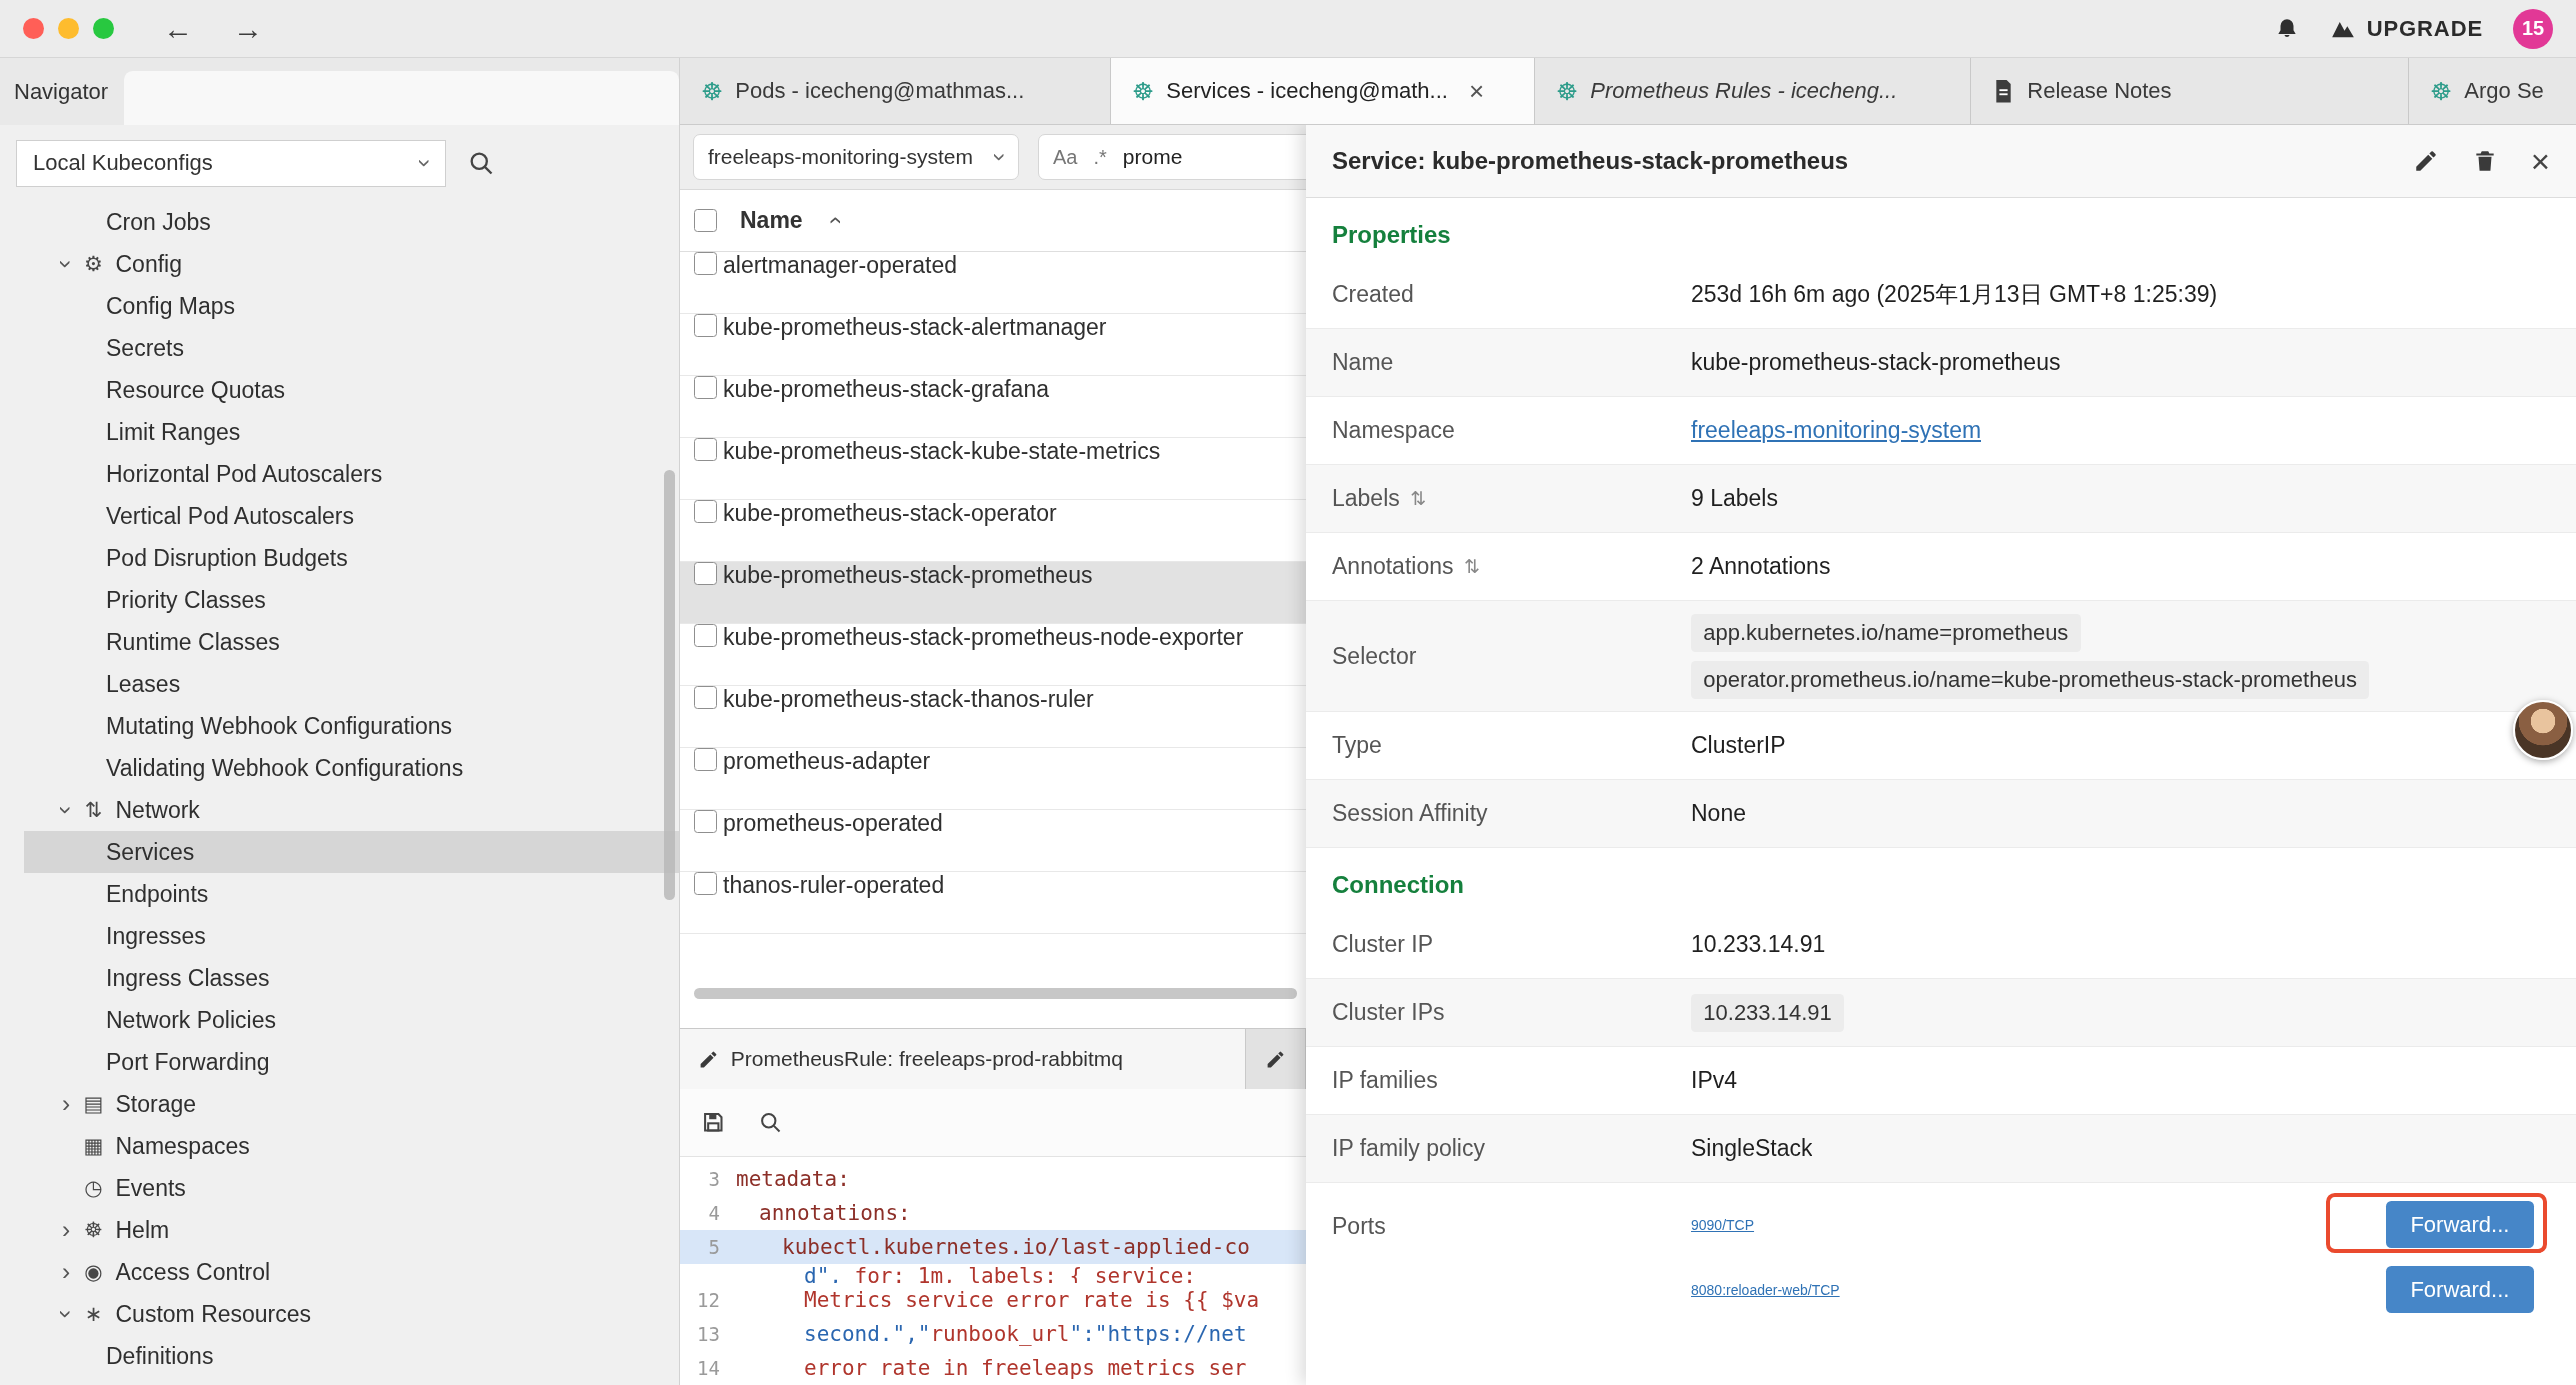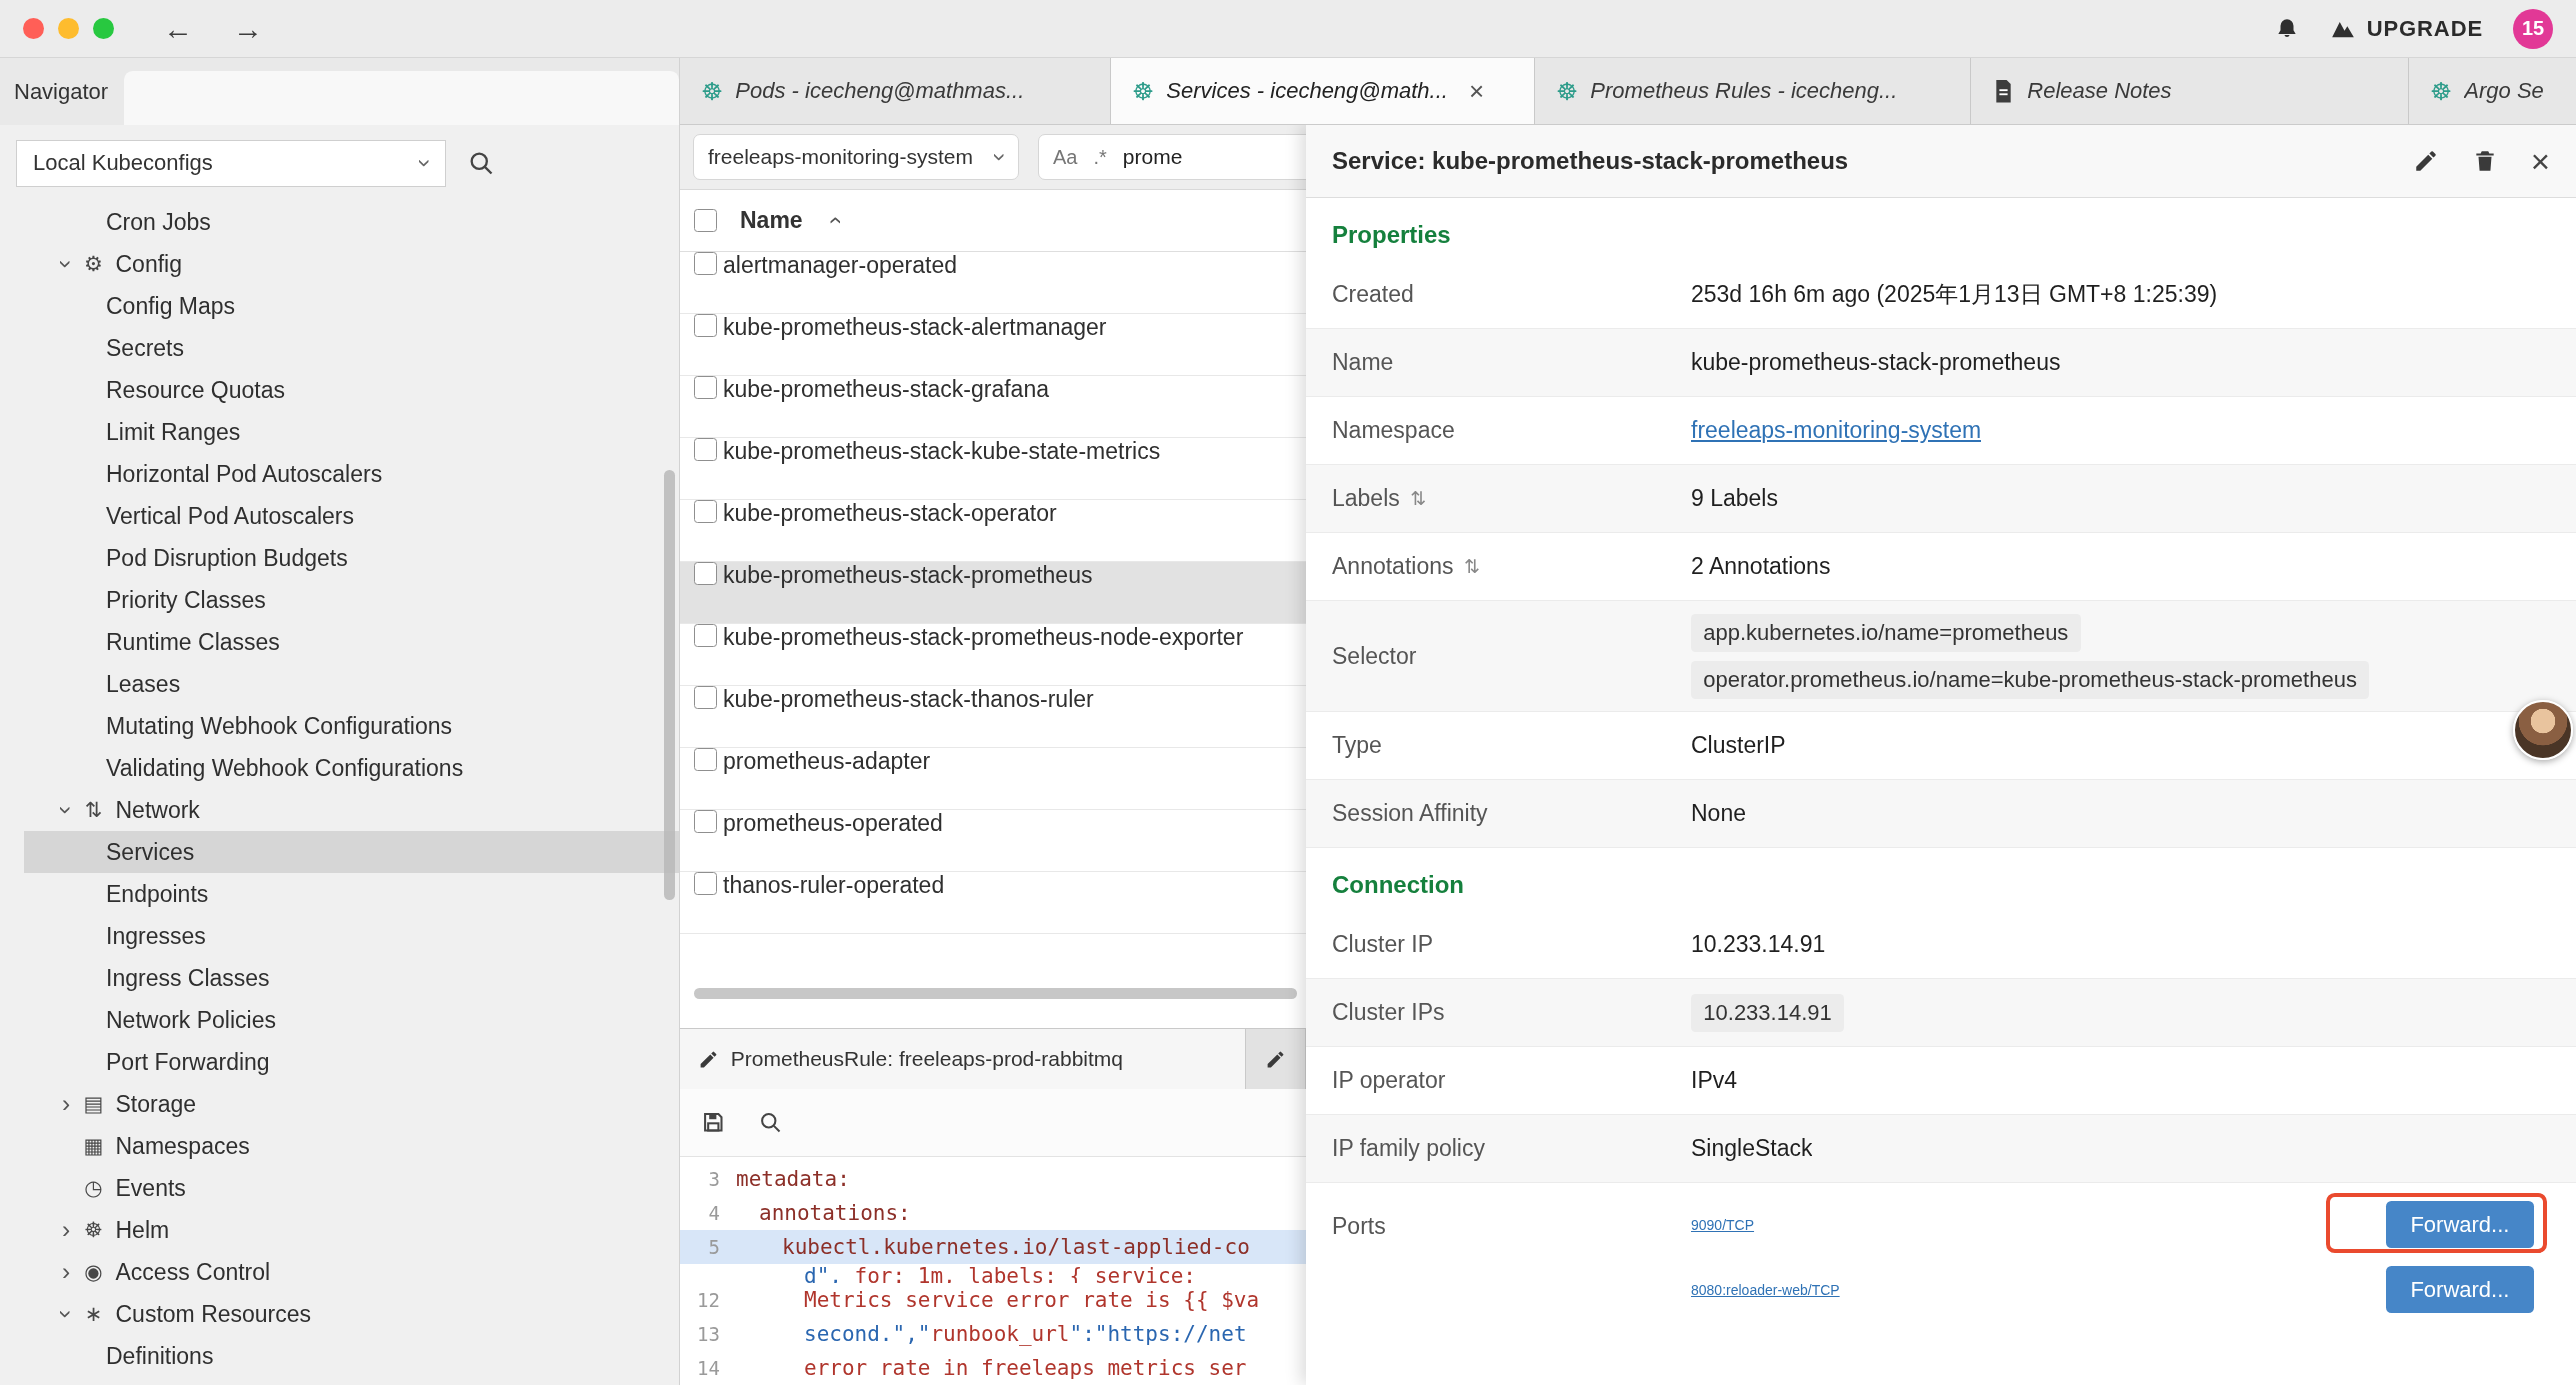--- a/index.html
+++ b/index.html
@@ -43,21 +43,21 @@
   .tree-row.open .chev { visibility:visible; display:inline-block; transform:rotate(90deg); }
   .tree-row.closed .chev { visibility:visible; }
   .ticon { min-width:23px; margin-right:10.5px; font-size:21px; color:#474747; text-align:center; }
   .sb-scroll { position:absolute; right:4.4px; top:412px; width:10.5px; height:430px; background:#b9b9b9; border-radius:5.3px; opacity:.85; }
 
   
   .right { flex:1; display:flex; flex-direction:column; min-width:0; }
   .tabbar { height:67px; flex:0 0 67px; background:#dcdcdc; border-bottom:0.9px solid #cbcbcb; display:flex; }
   .tab { display:flex; align-items:center; gap:12.3px; padding:0 21px; background:#e7e7e7; border-right:0.9px solid #c9c9c9;
          font-size:22px; color:#3a3a3a; overflow:hidden; white-space:nowrap; }
-  .tab .tab-label { overflow:hidden; text-overflow:ellipsis;font-style:italic; }
+  .tab .tab-label { overflow:hidden; text-overflow:ellipsis; }
   .tab.active { background:#fbfbfb; color:#222; }
   .tab.italic .tab-label { font-style:italic; }
   .tab-k8s { color:#2d9c8a; font-size:24.6px; }
   .tab-close { margin-left:8.8px; font-size:26px; color:#555; }
   .t1{width:431px;} .t2{width:424px;} .t3{width:436px;} .t4{width:438px;} .t5{flex:1; border-right:none;}
 
   .content { flex:1; display:flex; position:relative; overflow:hidden; min-height:0; }
 
   
   .middle { flex:1; min-width:0; display:flex; flex-direction:column; background:#fff; overflow:hidden; }
@@ -582,21 +582,21 @@
           <div class="dsection-rows">
             <div class="drow">
               <div class="dlabel">Cluster IP</div>
               <div class="dvalue">10.233.14.91</div>
             </div>
             <div class="drow">
               <div class="dlabel">Cluster IPs</div>
               <div class="dvalue"><span class="badge">10.233.14.91</span></div>
             </div>
             <div class="drow">
-              <div class="dlabel">IP operator</div>
+              <div class="dlabel">IP families</div>
               <div class="dvalue">IPv4</div>
             </div>
             <div class="drow">
               <div class="dlabel">IP family policy</div>
               <div class="dvalue">SingleStack</div>
             </div>
             <div class="drow ports-row">
               <div class="dlabel">Ports</div>
               <div class="ports-col">
                 <div class="port-entry">

